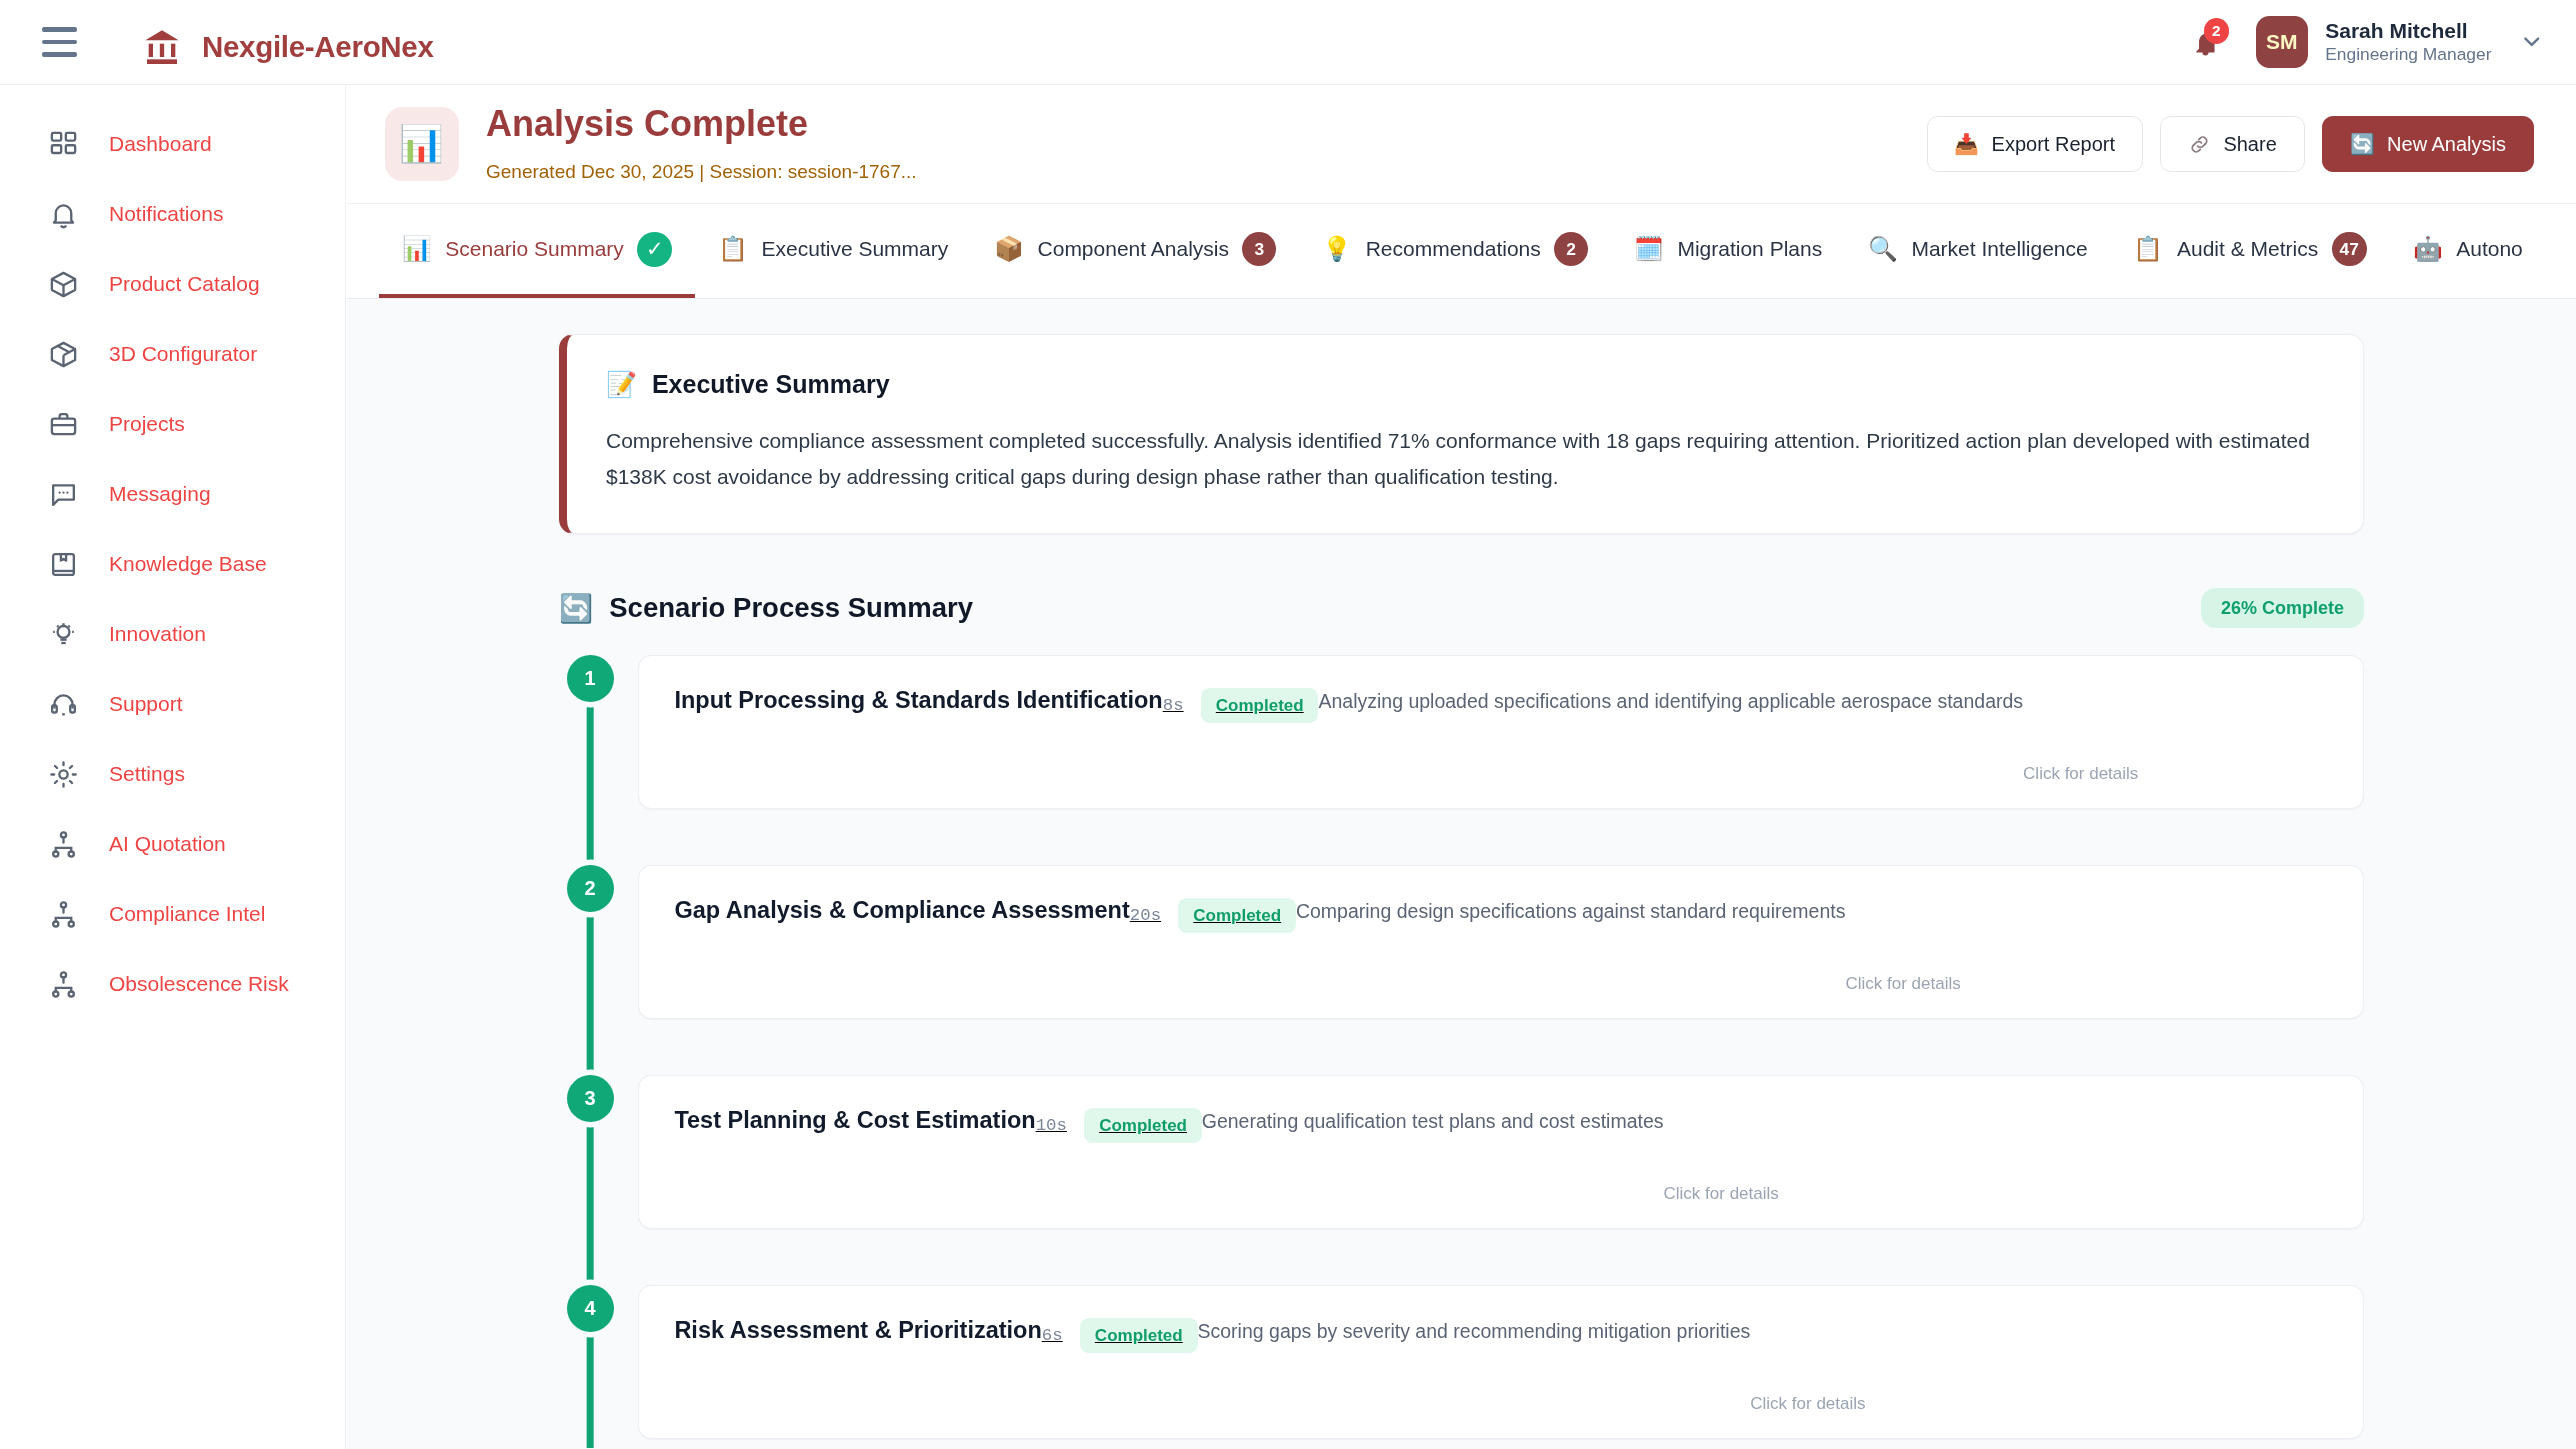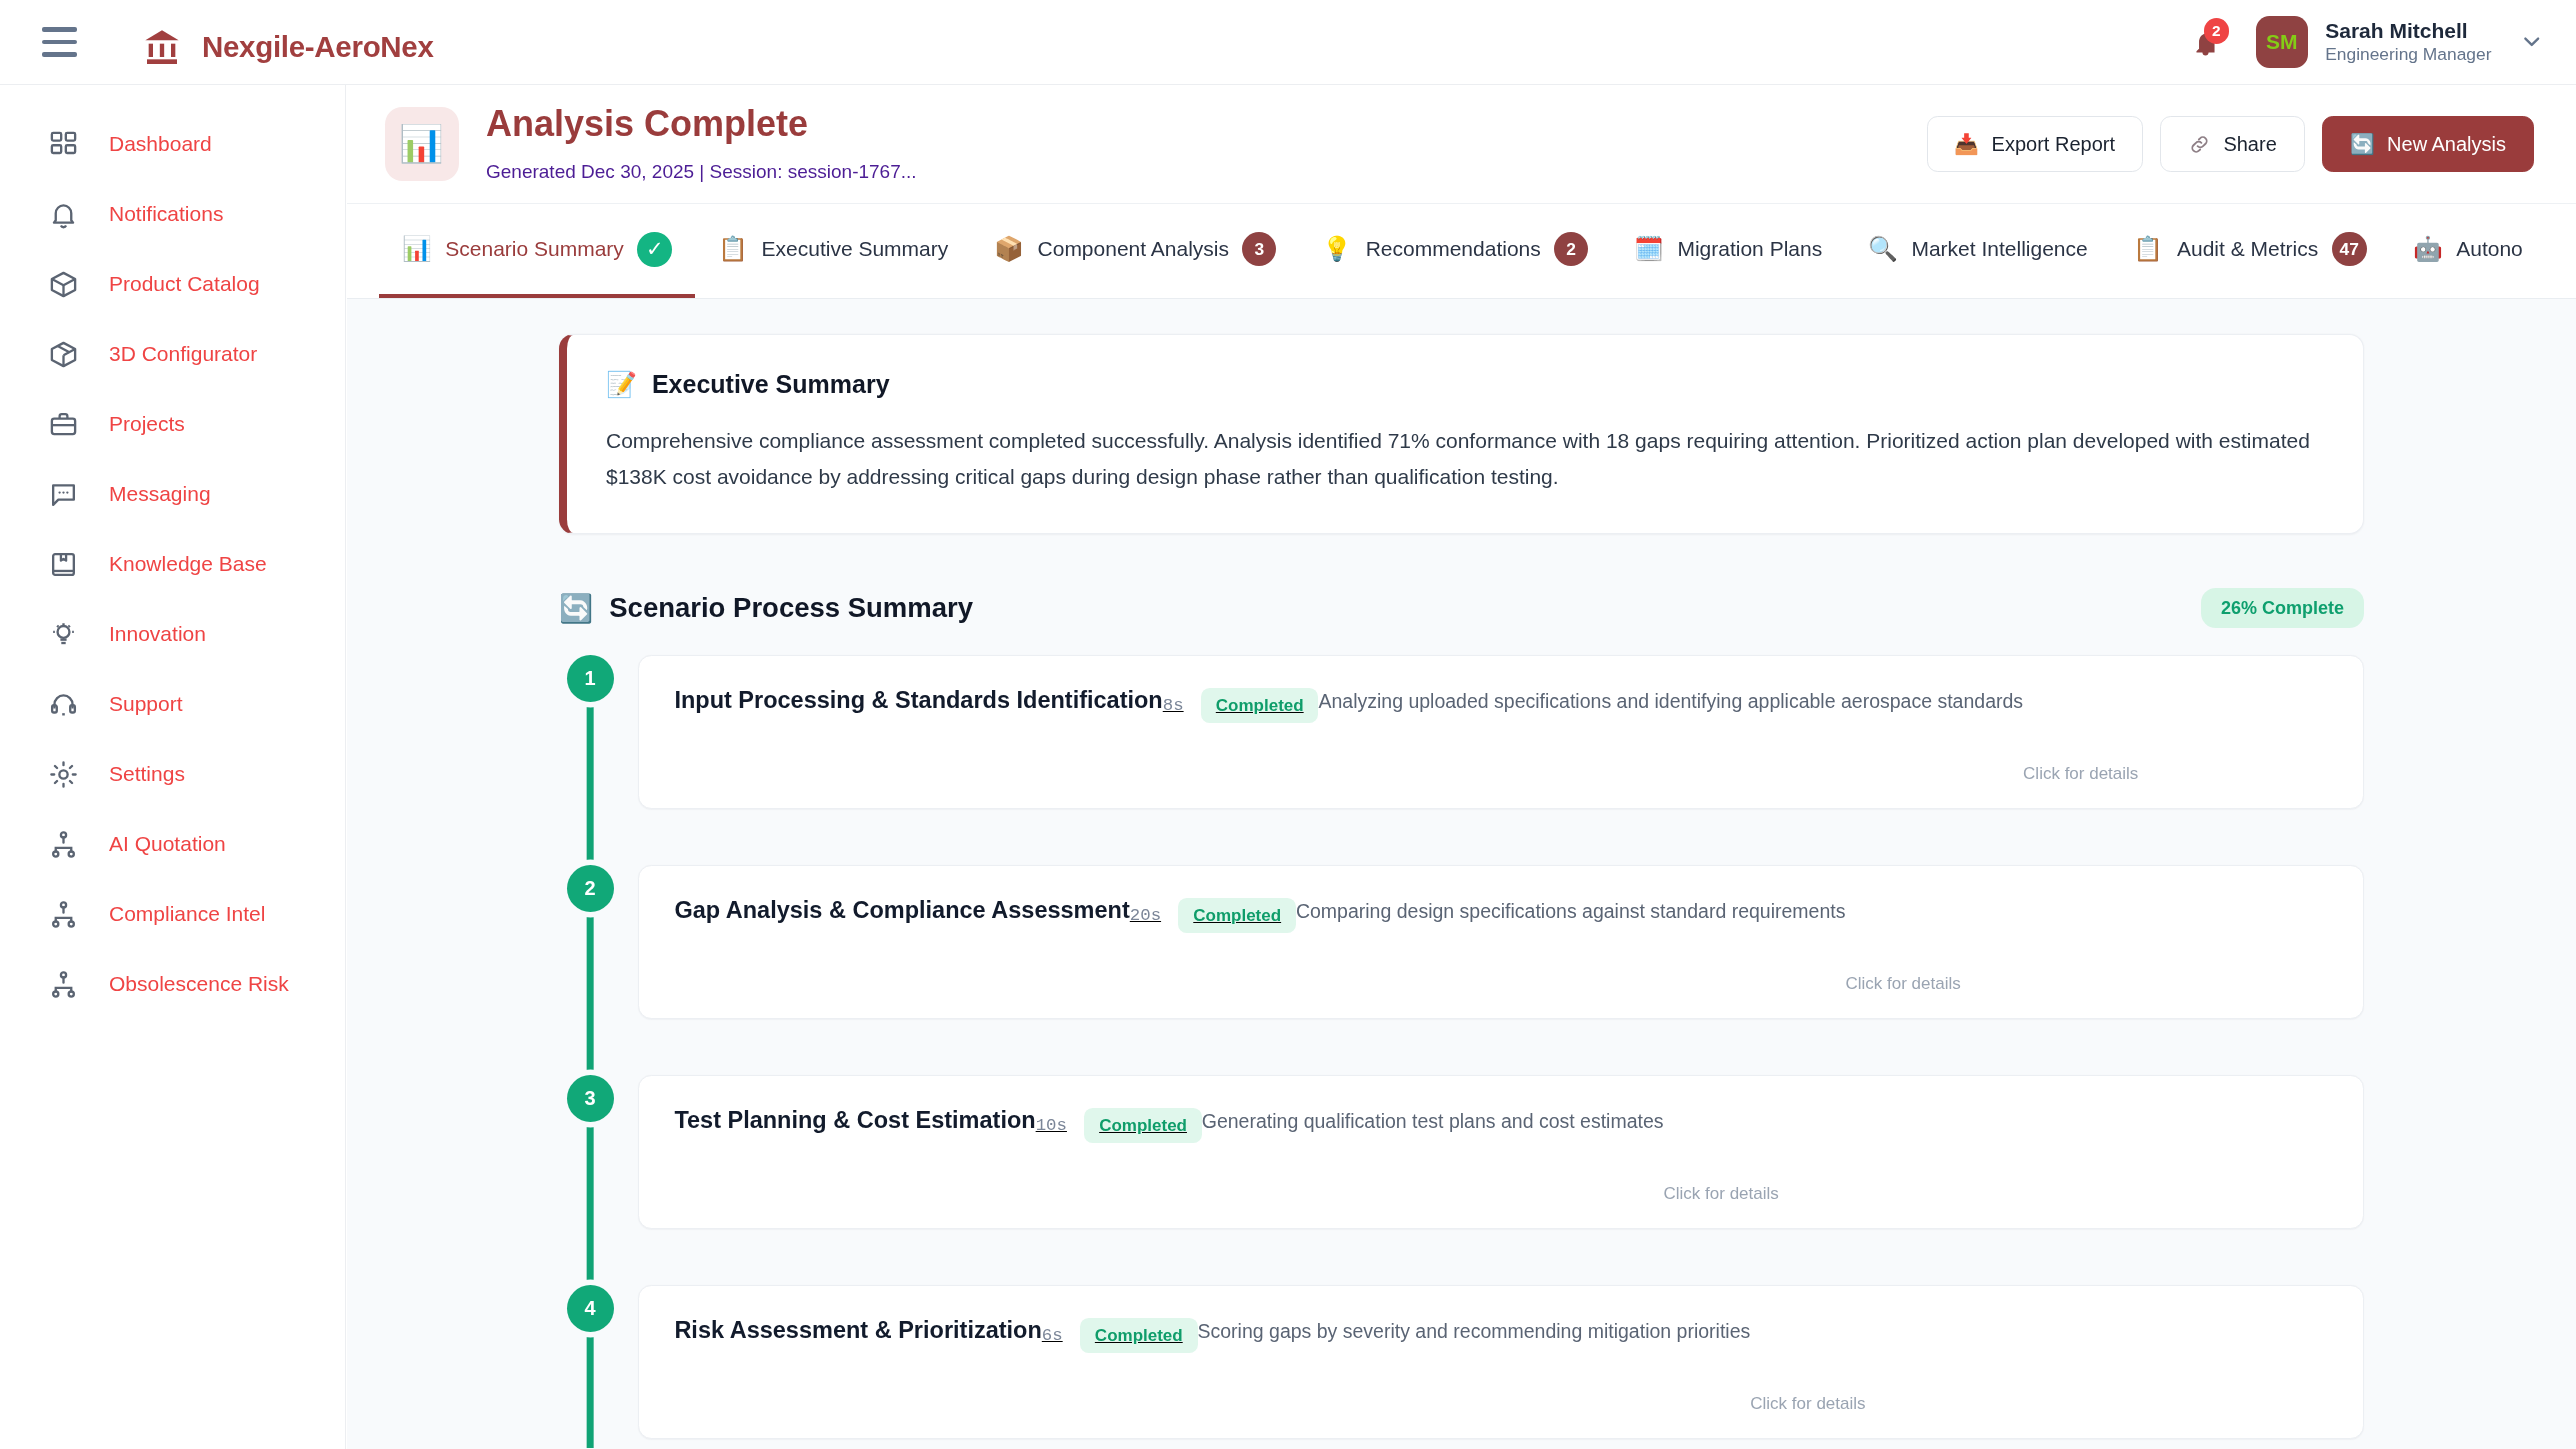--- a/index.html
+++ b/index.html
@@ -39,21 +39,21 @@
   .badge-dot {
     position: absolute; top: 1.3px; right: 1.3px;
     min-width: 25.5px; height: 25.5px; border-radius: 12.7px;
     background: #ef4444; color: #fff;
     font-size: 15.4px; font-weight: bold;
     display: flex; align-items: center; justify-content: center;
     padding: 0 5.4px;
   }
   .avatar {
     width: 52px; height: 52px; border-radius: 13.4px;
-    background: #8f4242; color: #84cc16;
+    background: #8f4242; color: #fef9c3;
     font-size: 21px; font-weight: bold;
     display: flex; align-items: center; justify-content: center;
     margin-left: 25.5px;
   }
   .user-meta { margin-left: 17.4px; display: flex; flex-direction: column; justify-content: center; }
   .user-name { font-size: 21px; font-weight: bold; color: #1e293b; line-height: 1.25; white-space: nowrap;}
   .user-role { font-size: 17.4px; color: #64748b; line-height: 1.25; white-space: nowrap;}
   .chev { margin-left: 27px; color: #64748b; cursor: pointer; }
 
   
@@ -77,21 +77,21 @@
     display: flex; align-items: center; padding: 0 42px 0 38px;
     border-bottom: 0.7px solid #eef1f4;
   }
   .head-icon {
     width: 74px; height: 74px; border-radius: 17.4px; background: #f8e8e8;
     display: flex; align-items: center; justify-content: center; font-size: 36px;
     flex: none;
   }
   .head-text { margin-left: 27px; }
   .head-title { font-size: 36px; font-weight: bold; color: #9a3c3c; line-height: 1.08; white-space: nowrap; }
-  .head-sub { font-size: 19px; color: #4c1d95; margin-top: 17px; white-space: nowrap; }
+  .head-sub { font-size: 19px; color: #a16207; margin-top: 17px; white-space: nowrap; }
   .head-actions { margin-left: auto; display: flex; align-items: center; gap: 17.4px; }
   .btn {
     display: flex; align-items: center; justify-content: center; gap: 12px;
     height: 56px; padding: 0 27px; border-radius: 10.7px;
     font-size: 20px; cursor: pointer; white-space: nowrap;
   }
   .btn-outline { background:#fff; border: 1.3px solid #e2e6eb; color: #1b2330; }
   .btn-primary { background: #9a3c3c; border: 1.3px solid #9a3c3c; color: #ffffff; }
 
   

